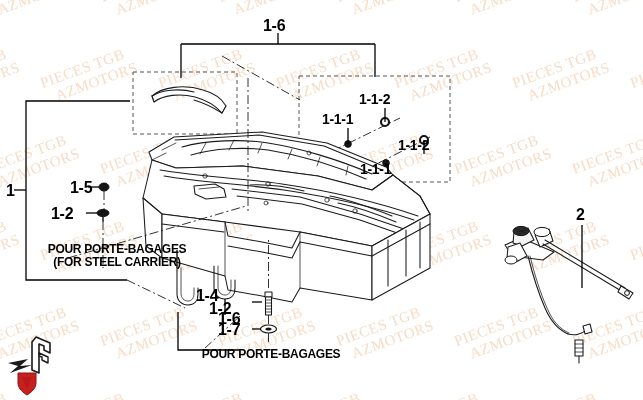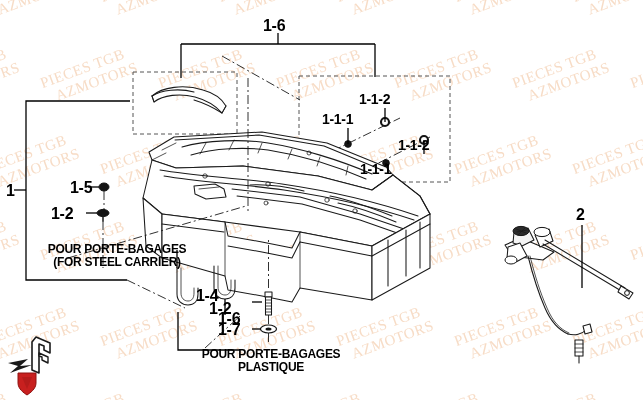--- a/index.html
+++ b/index.html
@@ -367,21 +367,20 @@
 
   <div class="lbl lbl-big" style="left:576px; top:206px;">2</div>
 
   <div class="cap" style="left:27px; top:243px; width:180px;">
     <div>POUR PORTE-BAGAGES</div>
     <div>(FOR STEEL CARRIER)</div>
   </div>
 
   <div class="cap" style="left:178px; top:348px; width:186px;">
     <div>POUR PORTE-BAGAGES</div>
-    <div>PLASTIQUE</div>
   </div>
 
   <svg id="logo" viewBox="0 0 56 64">
 
     <path d="M 30 4 L 44 10 L 44 20 L 38 17 L 38 13 L 33 11 L 33 40 L 26 37 L 26 9 Z" fill="#ffffff" stroke="#1a1a1a" stroke-width="1.6" stroke-linejoin="round"></path>
     <path d="M 33 20 L 42 24 L 42 30 L 36 27 L 36 24 L 33 23 Z" fill="#ffffff" stroke="#1a1a1a" stroke-width="1.4" stroke-linejoin="round"></path>
 
     <path d="M 2 30 L 22 26 L 14 33 L 26 32 L 4 40 L 12 33 Z" fill="#1a1a1a"></path>
 
     <path d="M 12 40 L 30 40 L 30 50 C 30 56 24 60 21 62 C 18 60 12 56 12 50 Z" fill="#c8201f" stroke="#8e1312" stroke-width="1"></path>

